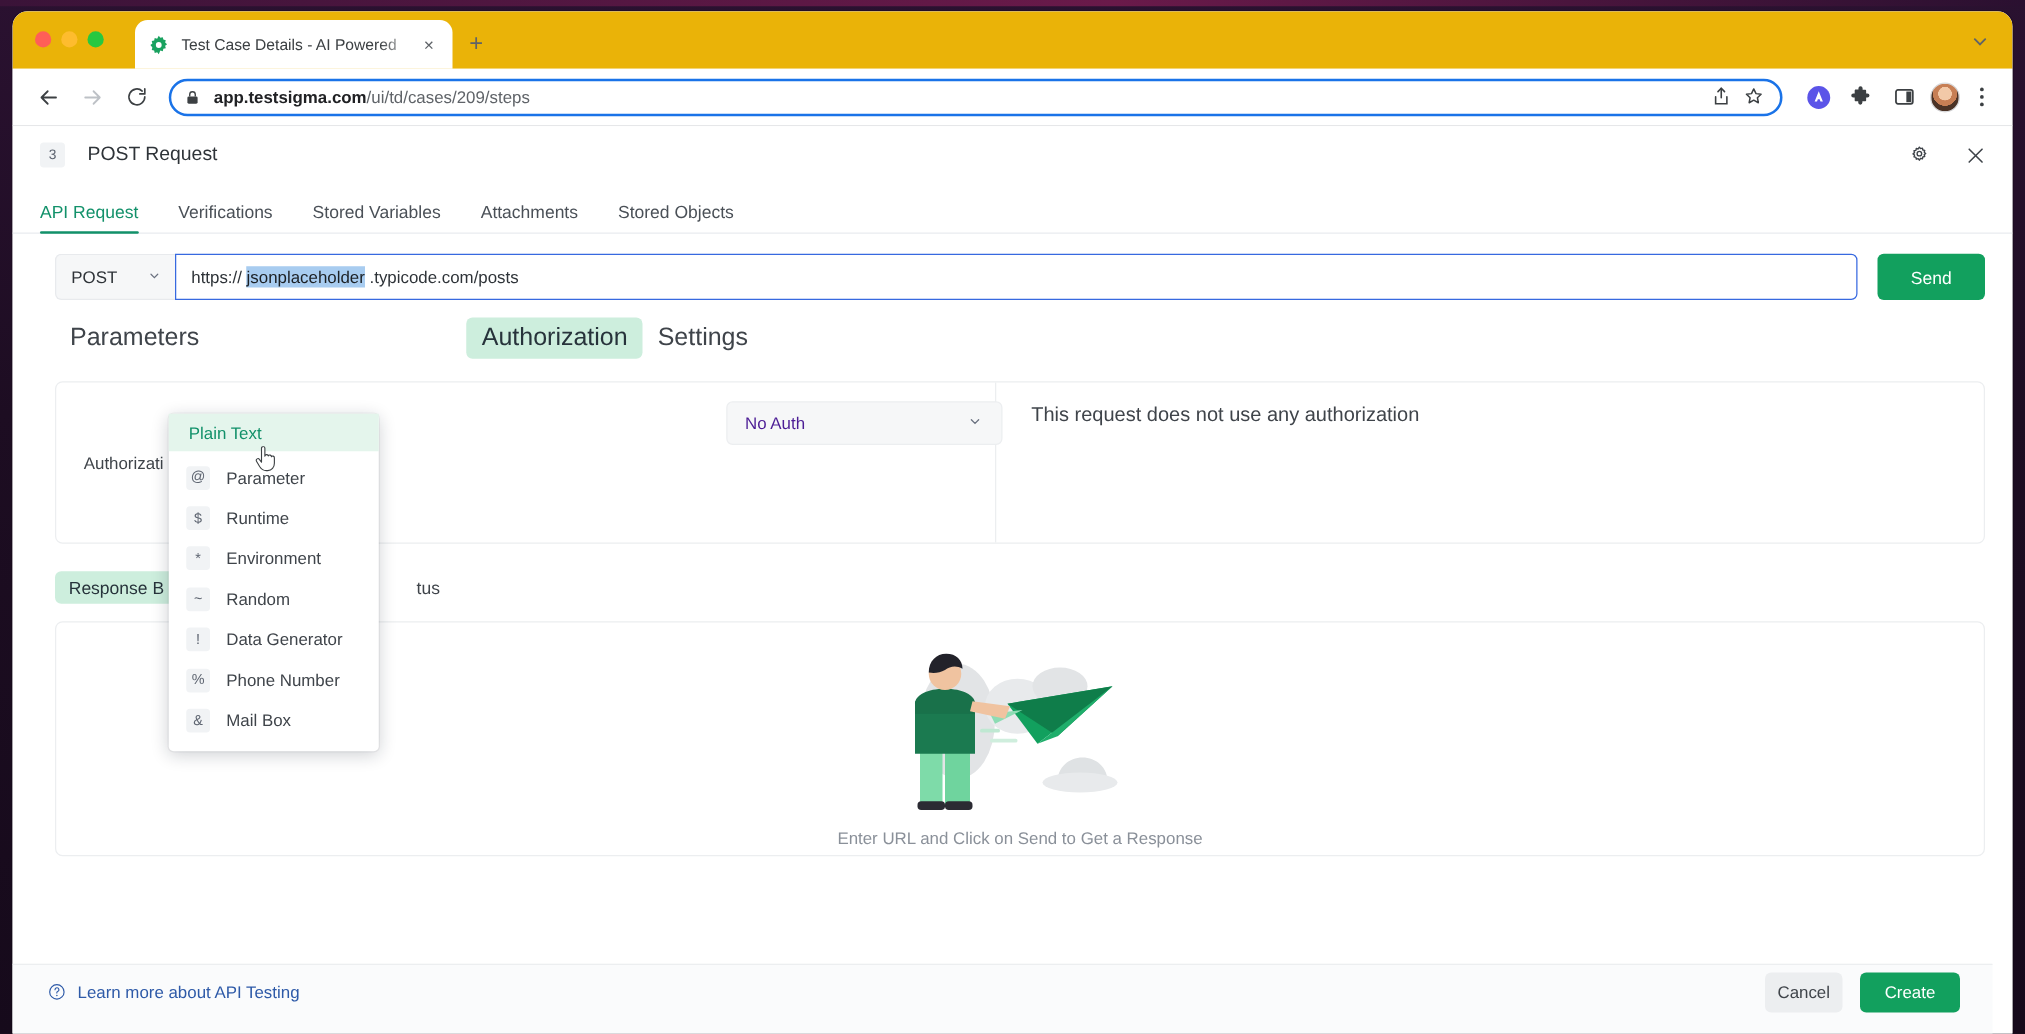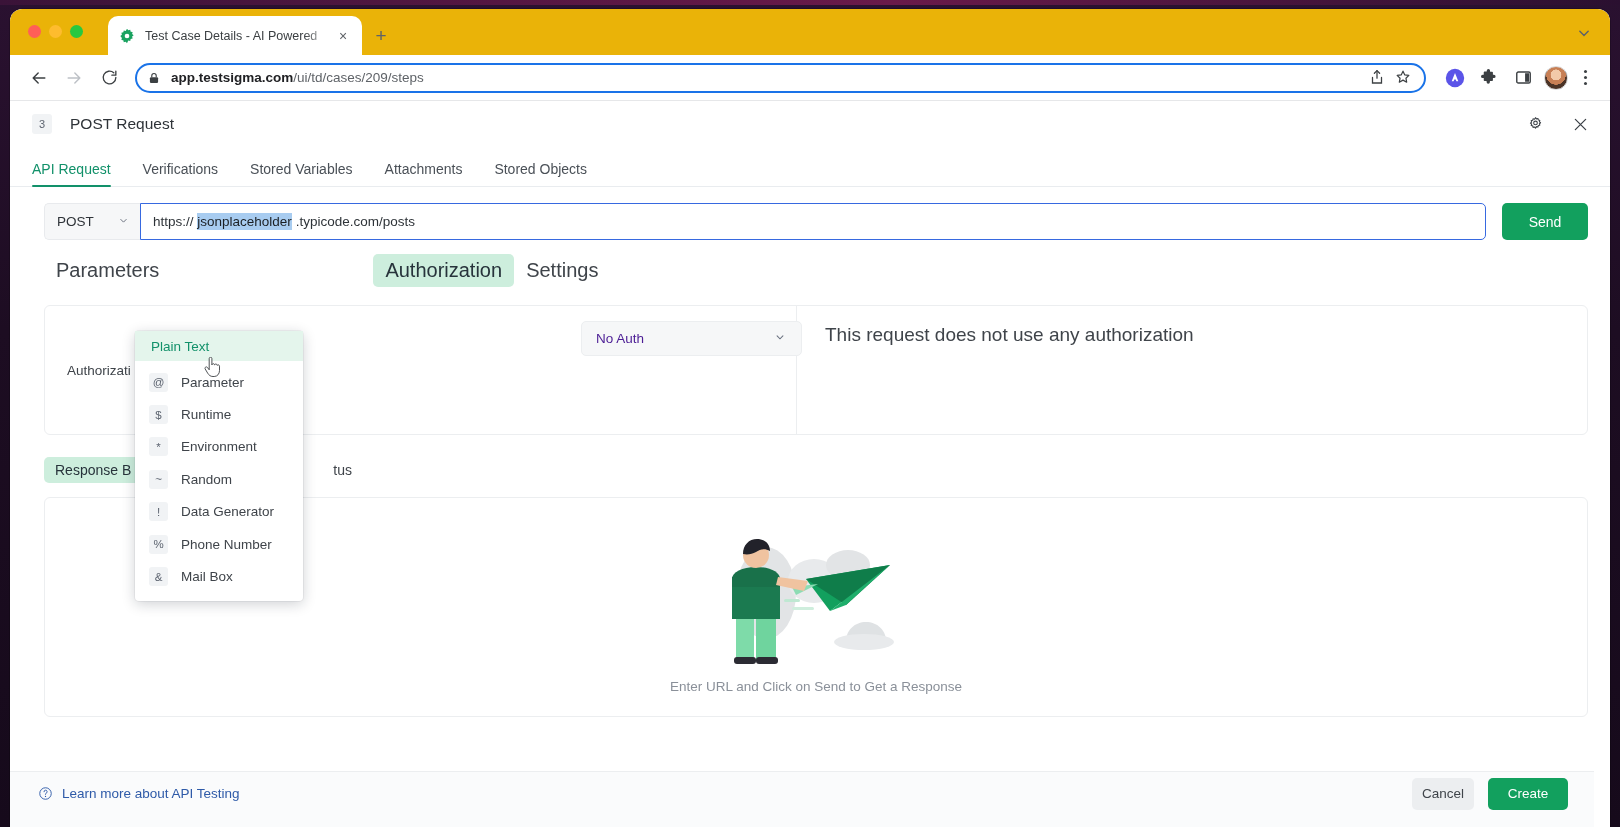--- a/index.html
+++ b/index.html
@@ -206,30 +206,30 @@
   .auth-label { font-size: 13.5px; color: #3f444a; white-space: nowrap; }
   .auth-select {
     position: absolute; left: 520px; top: 15px;
     width: 221px; height: 35px;
     background: #f6f7f8; border: 1px solid #eceef0; border-radius: 5px;
     display: flex; align-items: center; justify-content: space-between;
     padding: 0 14px;
     font-size: 13.5px; color: #4c1d95; margin-left: 16px;
   }
   .auth-right { flex: 1 1 auto; padding: 18px 0 0 28px; }
-  .auth-right-txt { font-size: 19px; color: #3f444a; }
+  .auth-right-txt { font-size: 16px; color: #3f444a; }
 
   
   .resp-tabs { display: flex; align-items: center; padding: 22px 22px 0 34px; position: relative; }
   .resp-tabs .rt { font-size: 14px; color: #3f444a; padding: 5px 11px; border-radius: 5px; white-space: nowrap; }
   .resp-tabs .rt.pill { background: #cdeedd; color: #27333b; }
 
   
   .resp-panel {
-    margin: 14px 22px 0 34px; height: 220px;
+    margin: 14px 22px 0 34px; height: 188px;
     border: 1px solid #eceef0; border-radius: 6px;
     display: flex; flex-direction: column; align-items: center; justify-content: center;
     gap: 8px;
   }
   .illus { width: 240px; height: 150px; }
   .resp-empty { font-size: 13.5px; color: #8a9099; }
 
   
   .footer {
     position: absolute; left: 0; right: 16px; bottom: 0; height: 56px;

